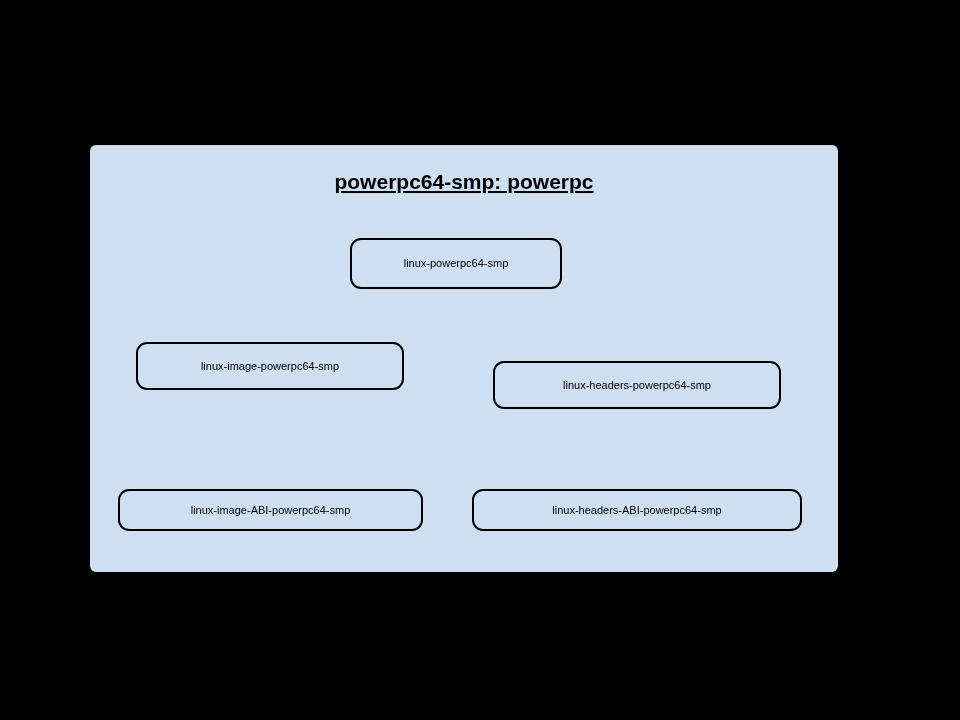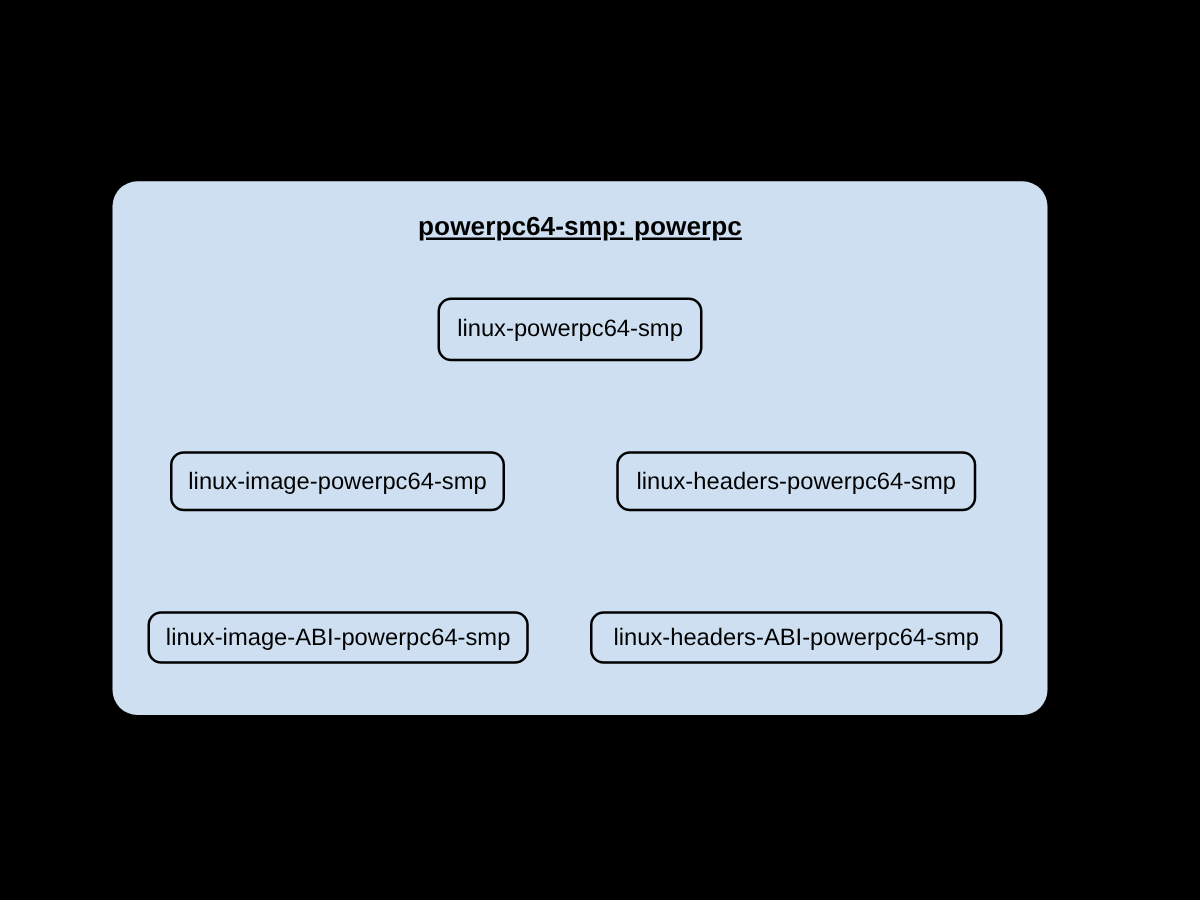--- a/index.html
+++ b/index.html
@@ -19,21 +19,21 @@
     height: 720px;
     background: #000000;
   }
   #panel {
     position: absolute;
     left: 90px;
     top: 145px;
     width: 748px;
     height: 427px;
     background: #cddff0;
-    border-radius: 20px;
+    border-radius: 6px;
   }
   #panel-title {
     position: absolute;
     left: 0;
     top: 25px;
     width: 100%;
     text-align: center;
     font-size: 21px;
     font-weight: bold;
     color: #000000;
@@ -41,30 +41,30 @@
     letter-spacing: 0px;
     white-space: nowrap;
   }
   .node {
     position: absolute;
     box-sizing: border-box;
     background: #cddff0;
     border: 2.2px solid #000000;
     border-radius: 11px;
     color: #000000;
-    font-size: 19px;
+    font-size: 11px;
     font-weight: normal;
     display: flex;
     align-items: center;
     justify-content: center;
     white-space: nowrap;
     line-height: 1;
   }
   #node-root    { left: 350px; top: 238px; width: 212px; height: 51px; }
-  #node-image   { left: 136px; top: 361px; width: 268px; height: 48px; }
+  #node-image   { left: 136px; top: 342px; width: 268px; height: 48px; }
   #node-headers { left: 493px; top: 361px; width: 288px; height: 48px; }
   #node-image-abi   { left: 118px; top: 489px; width: 305px; height: 42px; align-items: center; }
   #node-headers-abi { left: 472px; top: 489px; width: 330px; height: 42px; align-items: center; }
   #edges {
     position: absolute;
     left: 0; top: 0;
     width: 960px;
     height: 720px;
     pointer-events: none;
   }

